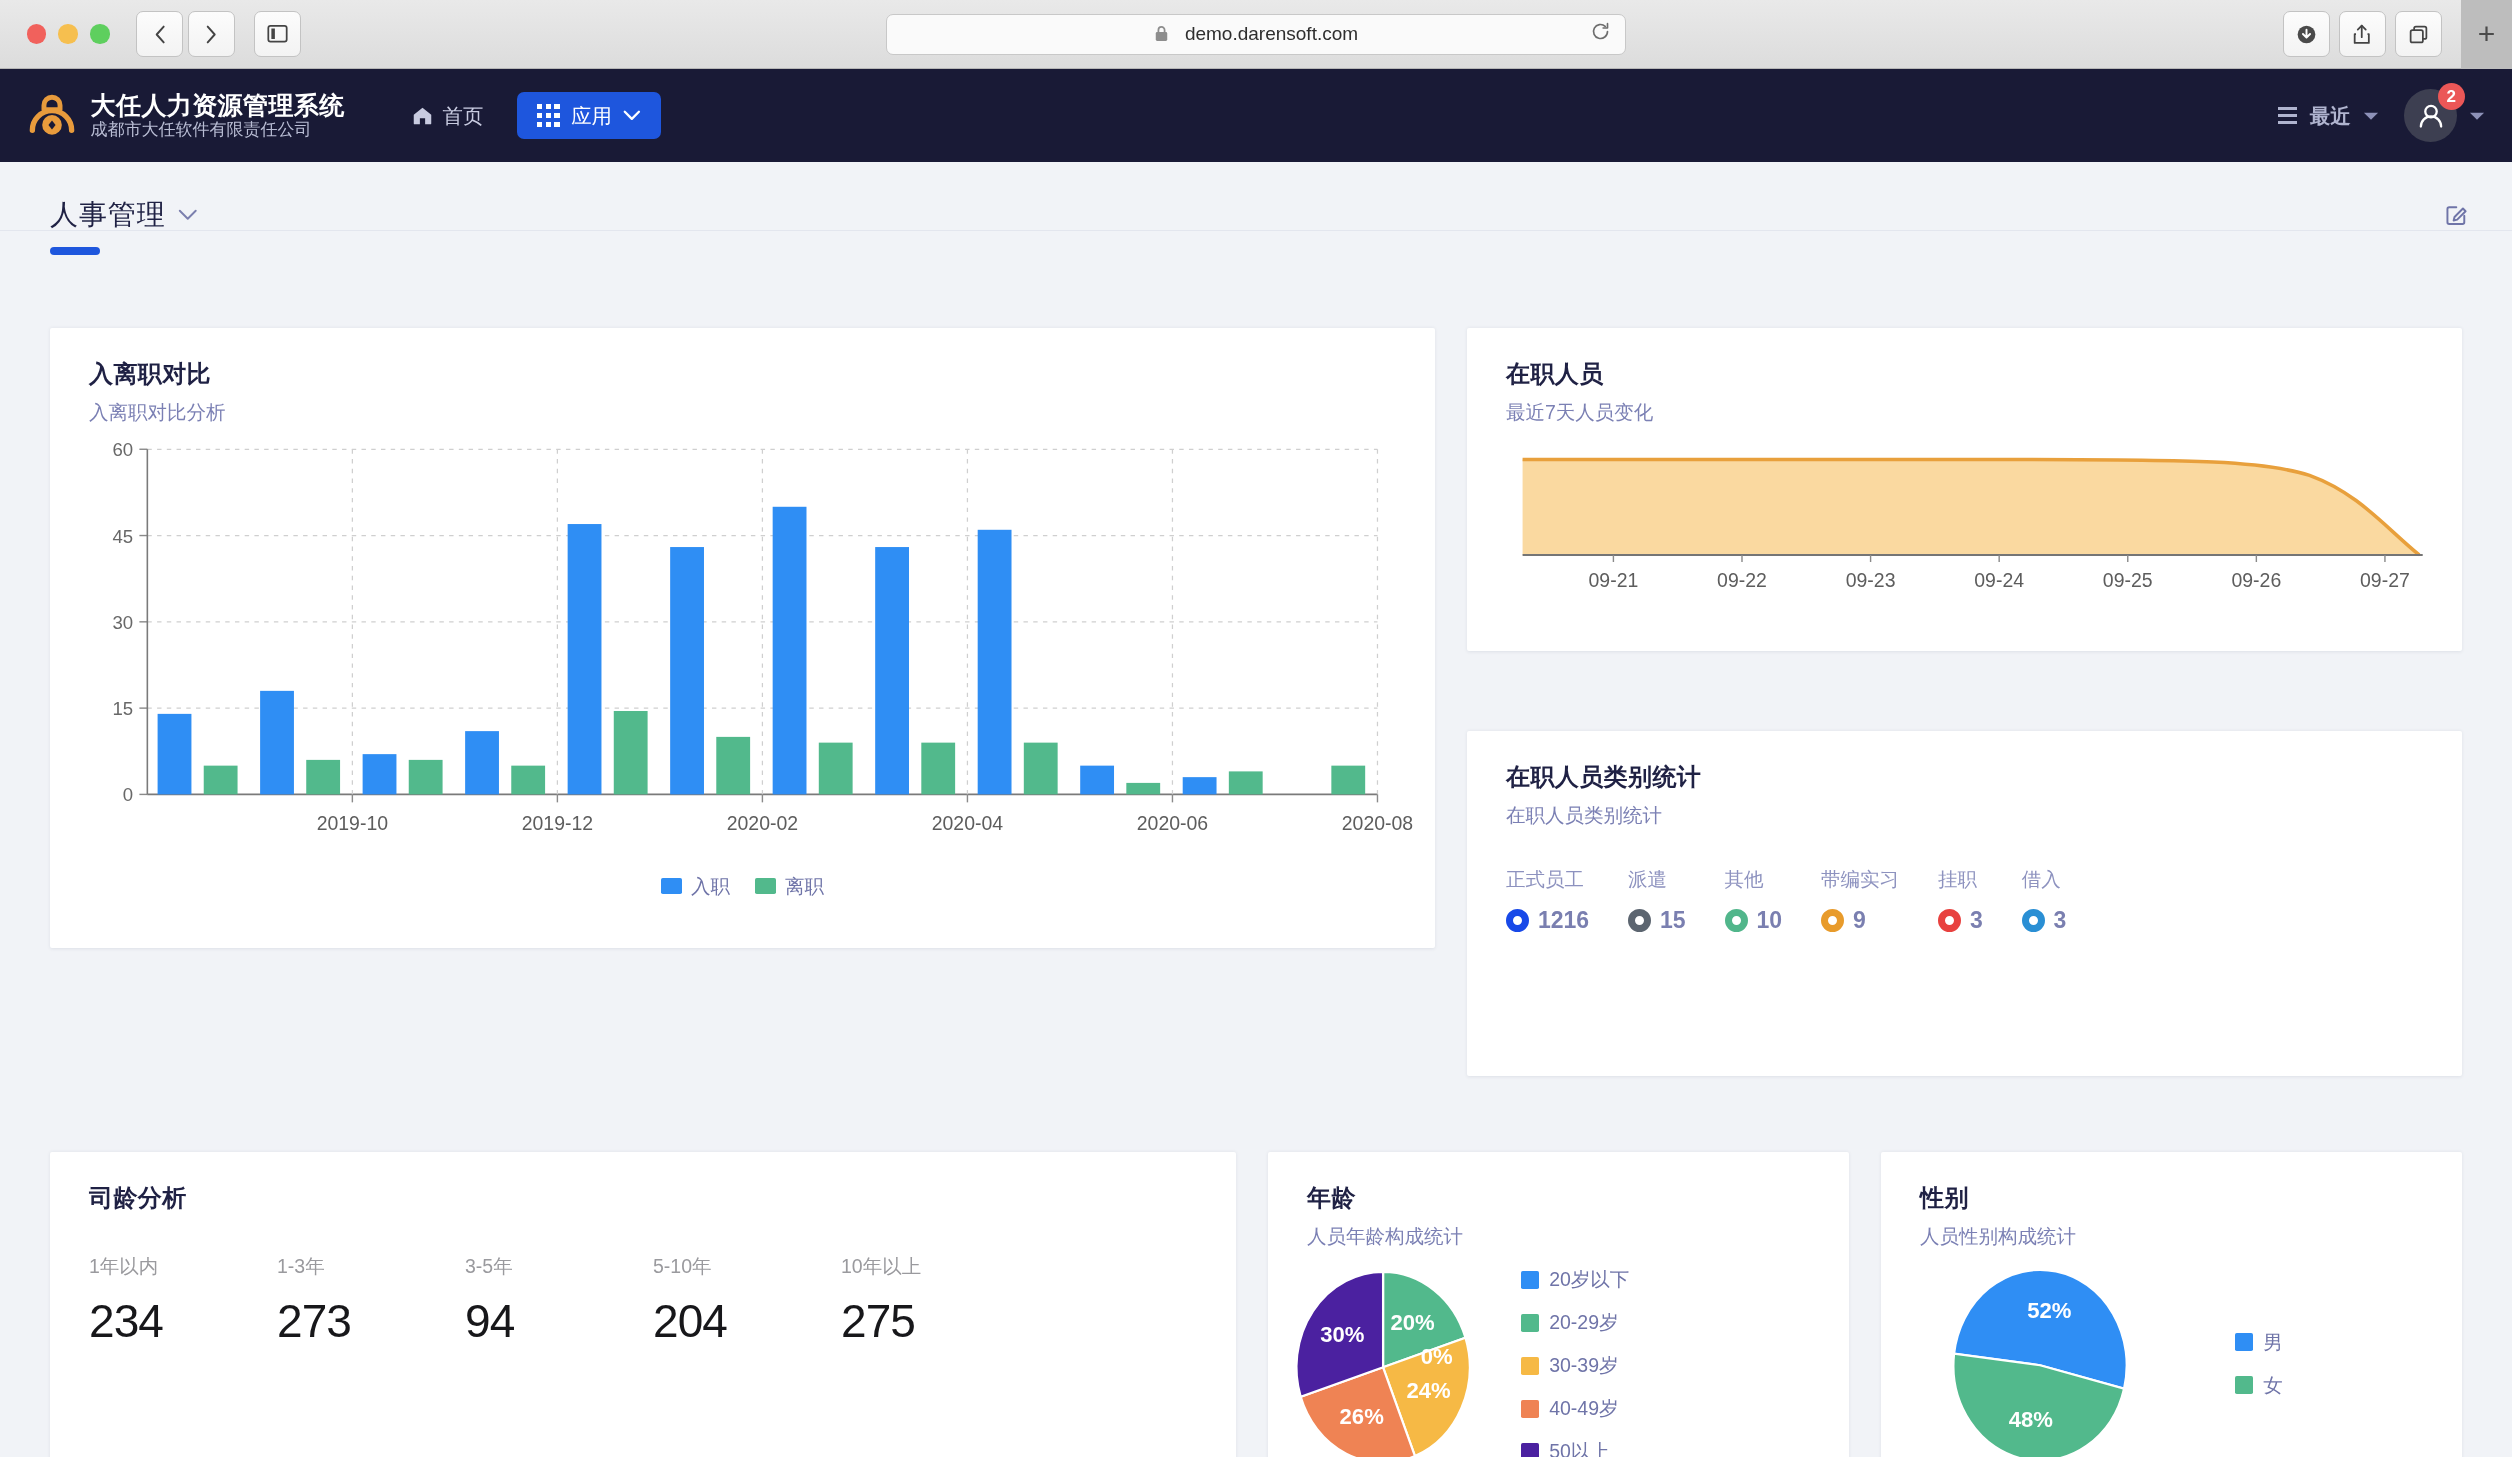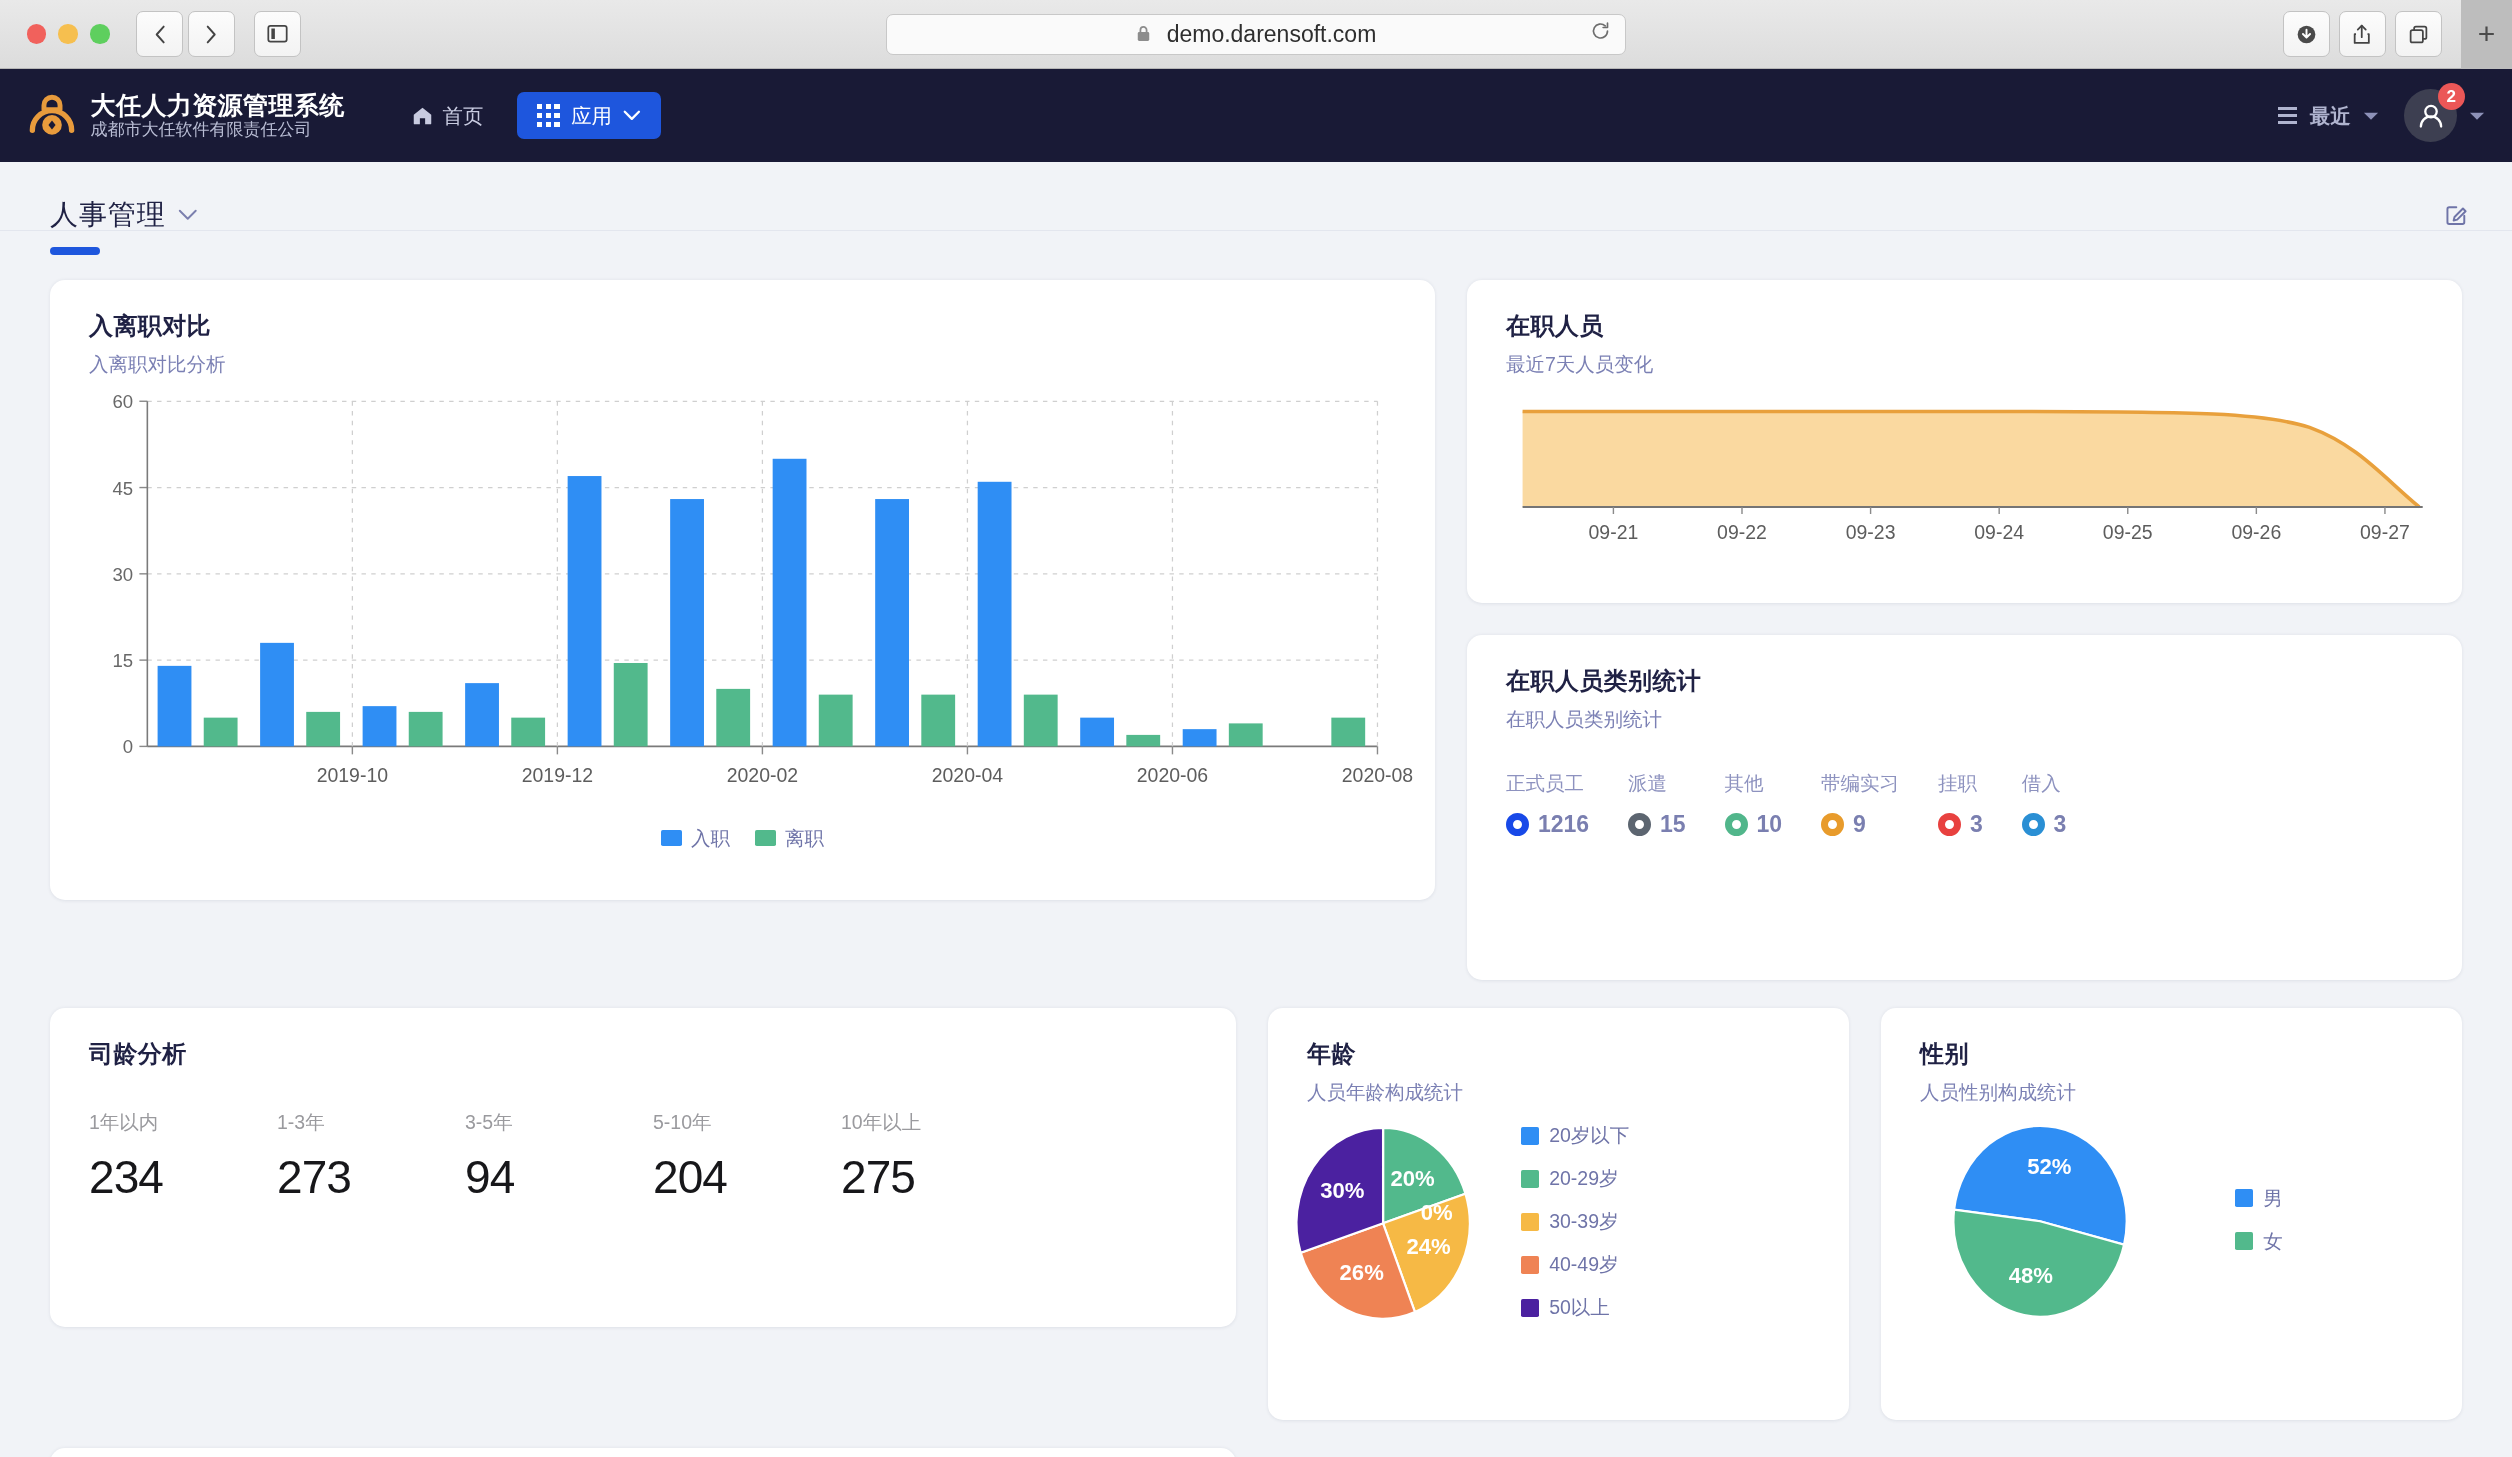--- a/index.html
+++ b/index.html
@@ -40,21 +40,21 @@
 
   .urlbar {
     position: absolute;
     left: 50%; transform: translateX(-50%);
     width: 740px; height: 41px;
     background: #fafafa;
     border: 0.9px solid #c8c8c8;
     border-radius: 7px;
     display: flex; align-items: center; justify-content: center;
     gap: 16px;
-    font-size: 23px; color: #2e2e2e;
+    font-size: 19px; color: #2e2e2e;
     position: absolute;
   }
   .reload { position: absolute; right: 14px; top: 50%; transform: translateY(-50%); color: #6d6d6d; }
   .right-chrome { margin-left: auto; display: flex; gap: 8.9px; align-items: center; }
   .plus-tab {
     width: 51px; height: 69px; background: #bdbdbd;
     display:flex;align-items:center;justify-content:center;
     font-size: 30px; color: #4b4b4b; font-weight: 300;
     margin-right: -16px; margin-left: 10.6px;
   }
@@ -128,22 +128,23 @@
 
   .grid-main {
     display: flex; gap: 32px;
     padding: 25px 50px 0 50px;
   }
   .col-left { flex: 0 0 1385px; }
   .col-right { flex: 1; display: flex; flex-direction: column; gap: 32px; }
 
   .card {
     background: #fff;
-    border-radius: 15px;
+    border-radius: 2px;
     box-shadow: 0 0.9px 3.5px rgba(30,40,80,0.09);
+    margin-top: 48px;
   }
   .card-title { font-size: 24px; font-weight: bold; color: #1f2144; letter-spacing: 0.4px; }
   .card-sub { font-size: 19.5px; color: #7b80b4; margin-top: 8.9px; }
   .card-pad { padding: 30px 39px 0 39px; }
 
   
   .barchart-card { height: 620px; position: relative; }
   .chart-area { position: relative; margin-top: 16px; height: 425px; }
   .legend-row { display: flex; justify-content: center; gap: 25px; margin-top: 5.3px; }
   .legend-item { display: flex; align-items: center; gap: 8.9px; font-size: 19.5px; color: #6f74a8; }

